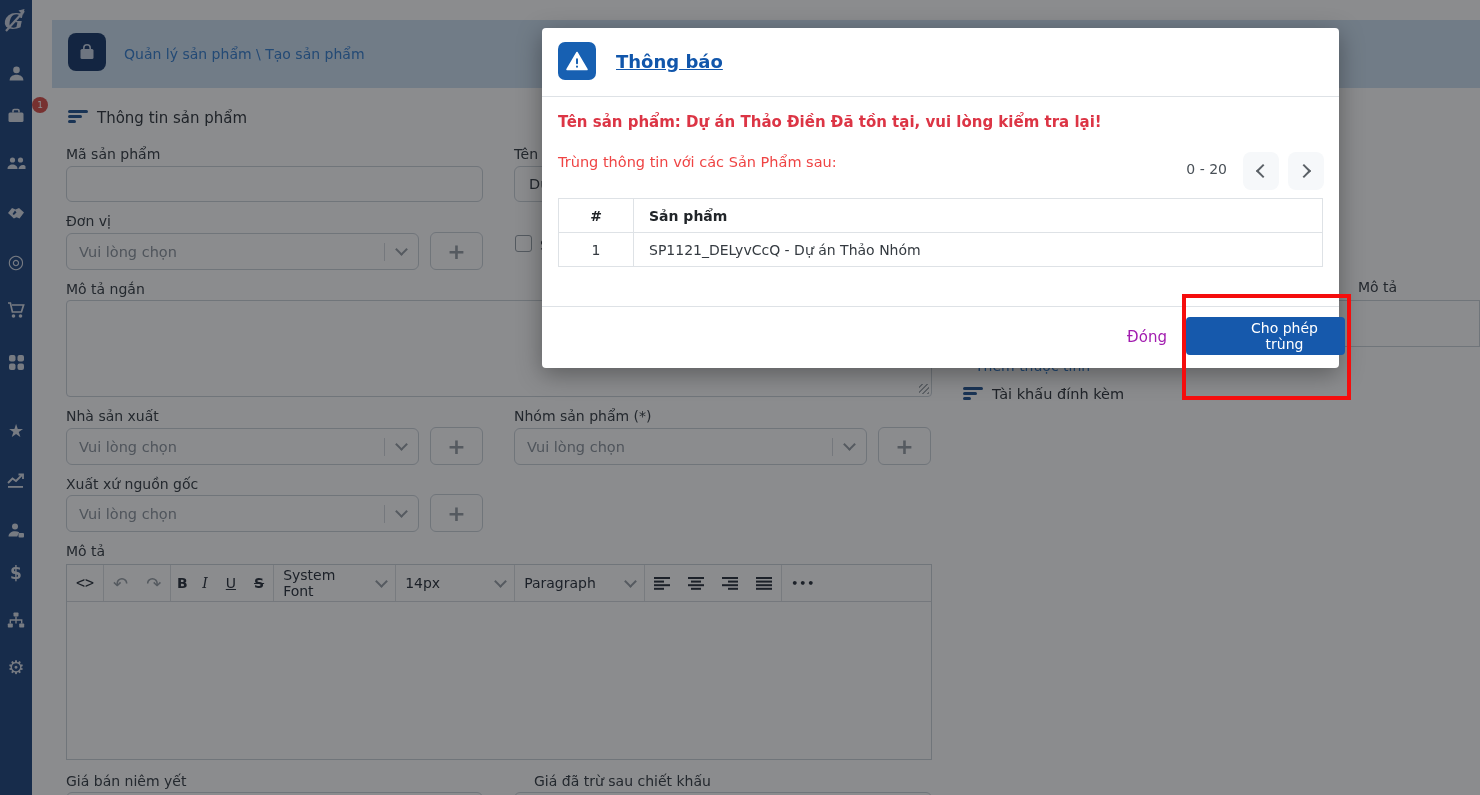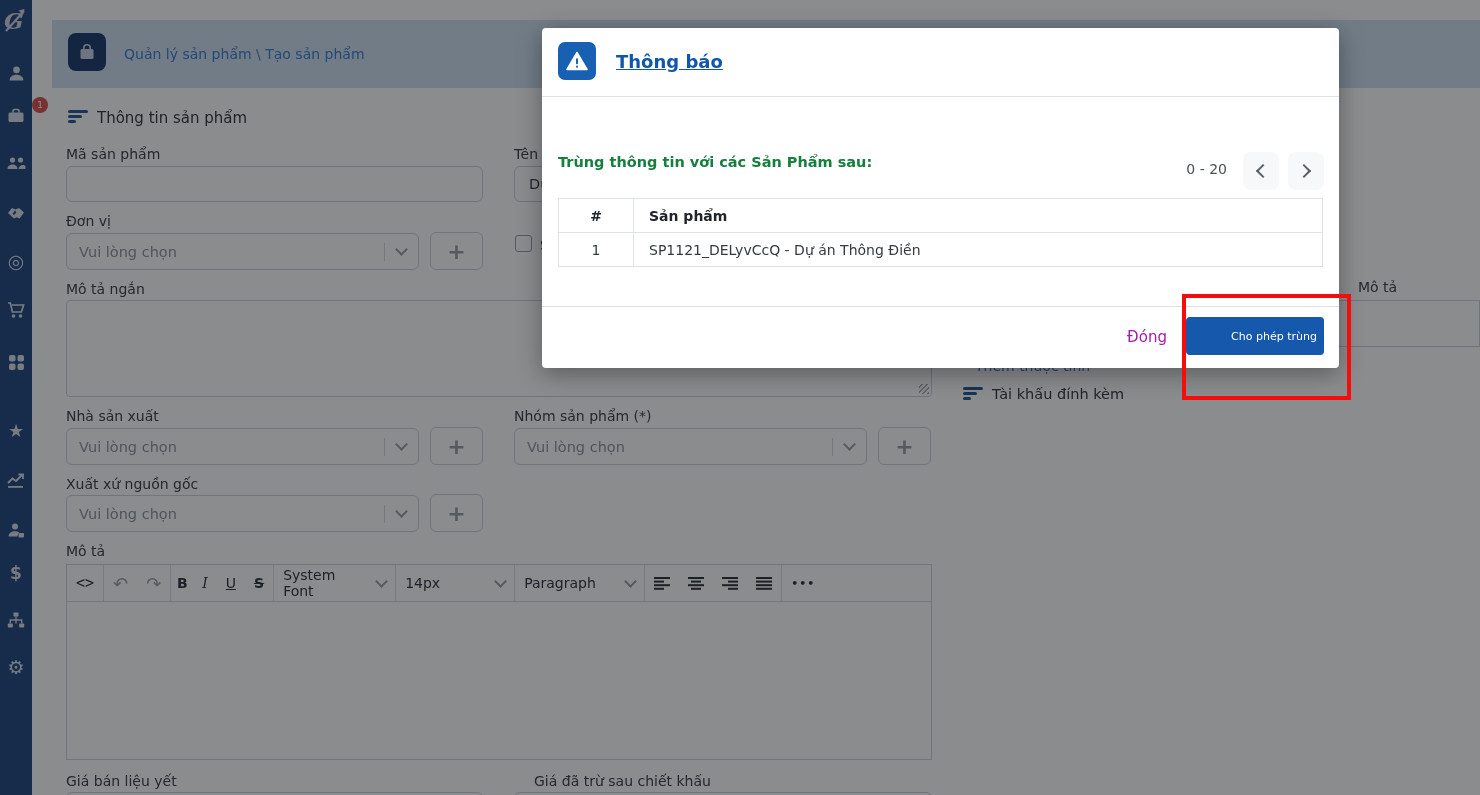--- a/index.html
+++ b/index.html
@@ -61,35 +61,35 @@
   #upl svg{position:absolute;top:15px;left:18px;}
   #upl span{font-size:14px;color:#3b82d0;}
   
   #modal{left:542px;top:28px;width:797px;height:340px;background:#fff;border-radius:4px;
          box-shadow:0 6px 24px rgba(0,0,0,0.35);}
   #m-ic{position:absolute;left:16px;top:14px;width:38px;height:38px;border-radius:7px;
         background:#1760b2;display:flex;align-items:center;justify-content:center;}
   #m-title{position:absolute;left:74px;top:23px;font-size:18px;font-weight:bold;color:#1156ab;text-decoration:underline;}
   .hr{position:absolute;left:0;width:797px;height:1px;background:#dee2e6;}
   #m-err{position:absolute;left:16px;top:85px;font-size:15px;font-weight:bold;color:#dc3545;}
-  #m-sub{position:absolute;left:16px;top:126px;font-size:14.5px;font-weight:bold;color:#15803d;}
+  #m-sub{position:absolute;left:16px;top:126px;font-size:14.5px;font-weight:normal;color:#ef4444;}
   #m-pg{position:absolute;right:112px;top:133px;font-size:14px;color:#495057;}
   .pgbtn{position:absolute;top:124px;width:36px;height:38px;background:#f6f8fa;border:none;
          border-radius:8px;display:flex;align-items:center;justify-content:center;cursor:pointer;}
   .pgbtn .chev2{width:10px;height:10px;border-right:2.5px solid #5a6066;border-bottom:2.5px solid #5a6066;}
   #m-tbl{position:absolute;left:16px;top:170px;width:765px;border-collapse:collapse;
          font-size:14px;color:#343a40;}
   #m-tbl th,#m-tbl td{border:1px solid #dee2e6;height:34px;padding:0 15px;}
   #m-tbl th{font-weight:bold;color:#212529;text-align:left;}
   #m-tbl .c1{width:75px;text-align:center;}
   #m-close{position:absolute;left:572px;top:296px;width:66px;height:26px;background:none;
            border:none;font-size:15px;color:#a21caf;cursor:pointer;
            font-family:"DejaVu Sans","Liberation Sans",sans-serif;}
-  #m-allow{position:absolute;left:644px;top:289px;width:138px;height:38px;background:#1659ac;
-           border:none;border-radius:4px;color:#fff;font-size:11px;cursor:pointer;
+  #m-allow{position:absolute;left:644px;top:289px;width:159px;height:38px;background:#1659ac;
+           border:none;border-radius:4px;color:#fff;font-size:14px;cursor:pointer;
            font-family:"DejaVu Sans","Liberation Sans",sans-serif;padding-left:44px;}
   
   #annot{left:1182px;top:294px;width:169px;height:106px;border:4px solid #f50d0d;}
 </style>
 </head>
 <body>
 
 <div id="stage">
 
   <div class="content">
@@ -298,21 +298,21 @@
               <rect y="3.6" width="16" height="2"></rect>
               <rect y="7.2" width="16" height="2"></rect>
               <rect y="10.8" width="16" height="2"></rect>
             </svg>
         </span>
         <span class="tb" style="letter-spacing:1px;font-weight:bold;font-size:11px;">•••</span>
       </div>
       <div style="height:158px;"></div>
     </div>
 
-    <span class="lbl" style="left:66px;top:773px;">Giá bán liệu yết</span>
+    <span class="lbl" style="left:66px;top:773px;">Giá bán niêm yết</span>
     <div class="box" style="left:66px;top:792px;width:417px;height:36px;border-radius:6px;"></div>
     <span class="lbl" style="left:514px;top:773px;margin-left:20px;">Giá đã trừ sau chiết khấu</span>
     <div class="box" style="left:514px;top:792px;width:418px;height:36px;border-radius:6px;"></div>
 
     <span class="lbl" style="left:1358px;top:279px;">Mô tả</span>
     <div class="box" style="left:947px;top:300px;width:533px;height:47px;border-radius:0;"></div>
     <span class="link" style="left:975px;top:358px;">Thêm thuộc tính</span>
 
     <span class="h-ic" style="left:963px;top:387px;">
       <i style="top:0;width:20px;"></i>
@@ -329,39 +329,40 @@
     <span id="m-ic">
       <svg width="22" height="20" viewBox="0 0 22 20">
           <path d="M11 1.5 L21 18.5 H1 Z" fill="#ffffff" stroke="#ffffff" stroke-width="1.5" stroke-linejoin="round"></path>
           <rect x="10" y="7.2" width="2" height="6" rx="1" fill="#1760b2"></rect>
           <rect x="10" y="14.6" width="2" height="2.2" rx="1" fill="#1760b2"></rect>
         </svg>
     </span>
     <span id="m-title">Thông báo</span>
     <span class="hr" style="top:68px;"></span>
 
+    <span id="m-err">Tên sản phẩm: Dự án Thảo Điền Đã tồn tại, vui lòng kiểm tra lại!</span>
     <span id="m-sub">Trùng thông tin với các Sản Phẩm sau:</span>
 
     <span id="m-pg">0 - 20</span>
     <button class="pgbtn" style="left:701px;">
       <span class="chev2" style="transform:rotate(135deg);margin-left:4px;"></span>
     </button>
     <button class="pgbtn" style="left:746px;">
       <span class="chev2" style="transform:rotate(-45deg);margin-right:4px;"></span>
     </button>
 
     <table id="m-tbl">
       <tbody>
           <tr>
         <th class="c1">#</th>
         <th>Sản phẩm</th>
       </tr>
       <tr>
         <td class="c1">1</td>
-        <td>SP1121_DELyvCcQ - Dự án Thông Điền</td>
+        <td>SP1121_DELyvCcQ - Dự án Thảo Nhóm</td>
       </tr>
     </tbody>
       </table>
 
     <span class="hr" style="top:278px;"></span>
     <button id="m-close">Đóng</button>
     <button id="m-allow">Cho phép trùng</button>
   </div>
 
   <div id="annot"></div>

